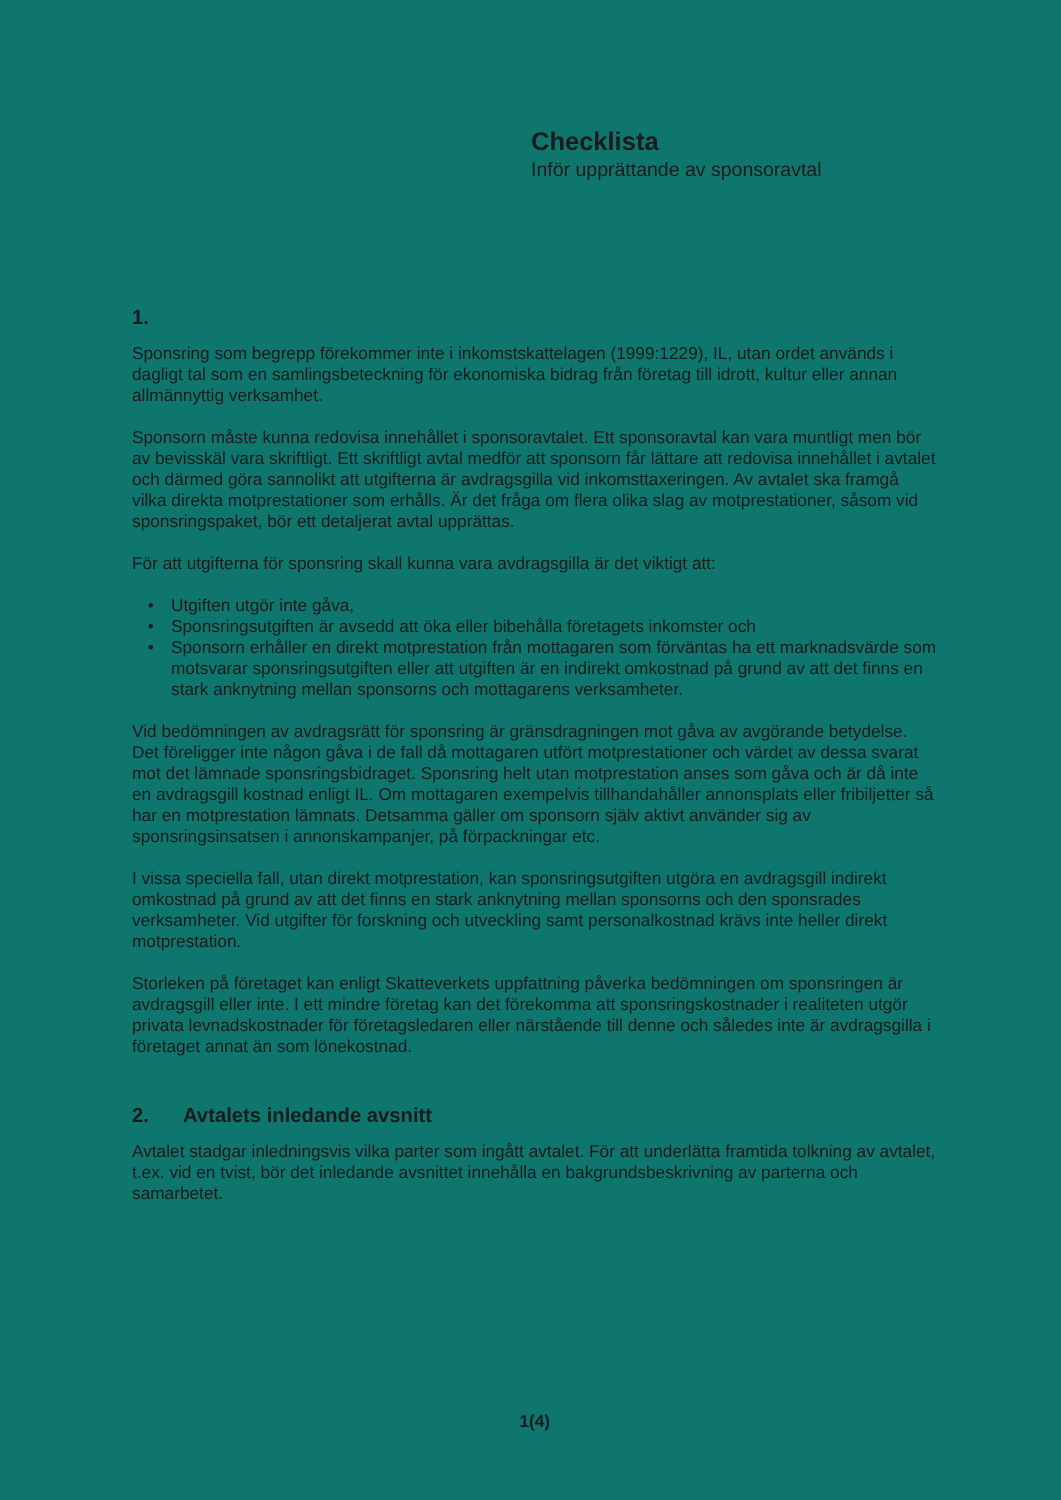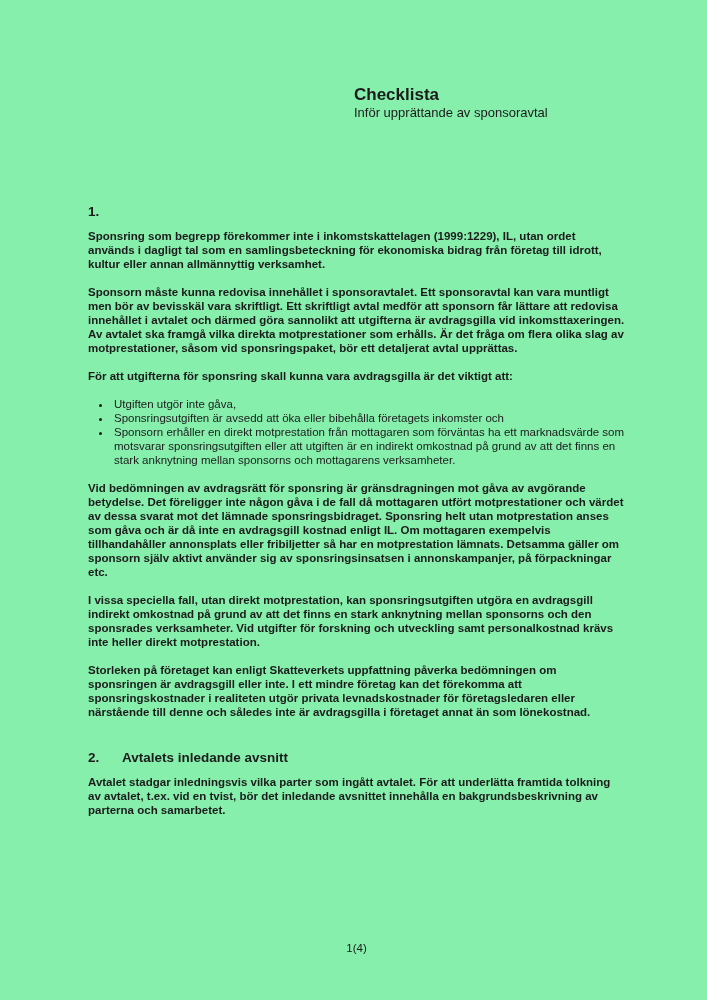--- a/index.html
+++ b/index.html
@@ -4,21 +4,21 @@
 <style>
   html, body {
     margin: 0;
     padding: 0;
     background: #ffffff;
   }
   .page {
     position: relative;
     width: 707px;
     height: 1000px;
-    background: #86efac;
+    background: #0f766e;
     overflow: hidden;
     font-family: "Liberation Sans", sans-serif;
     color: #1b1b1b;
   }
   .doc-header {
     position: absolute;
     left: 354px;
     top: 84px;
   }
   .doc-title {
@@ -49,39 +49,39 @@
     margin: 0 0 9px 0;
   }
   .section-heading.second {
     margin-top: 30px;
   }
   .sec-num {
     flex: 0 0 34px;
   }
   .doc-body p {
     margin: 0 0 14px 0;
-    font-weight: bold;
   }
   .bullet-list {
     margin: 14px 0 14px 0;
     padding: 0 0 0 24px;
     list-style: disc outside;
   }
   .bullet-list li {
     margin: 0;
     padding: 0 0 0 2px;
   }
   .page-footer {
     position: absolute;
     left: 88px;
     top: 941px;
     width: 537px;
     text-align: center;
     font-size: 11.5px;
     line-height: 14px;
+    font-weight: bold;
   }
 </style>
 </head>
 <body>
 
 <div class="page">
 
   <div class="doc-header">
     <div class="doc-title">Checklista</div>
     <div class="doc-subtitle">Inför upprättande av sponsoravtal</div>

